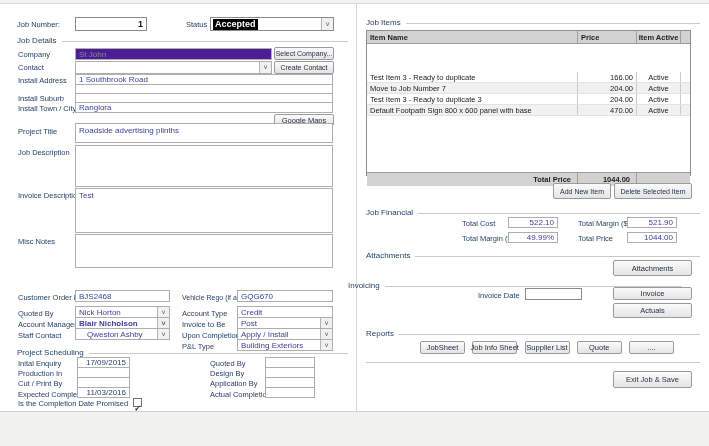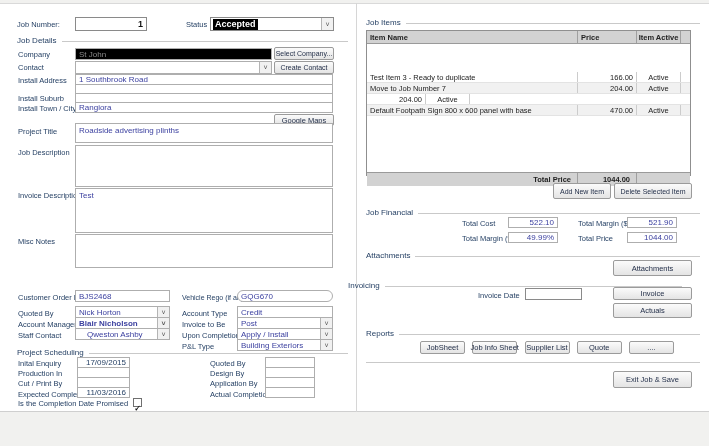--- a/index.html
+++ b/index.html
@@ -8,21 +8,21 @@
          border-top:1px solid #d9d9d9;border-bottom:1px solid #cfcfcf;box-sizing:border-box;}
   #vdivider{position:absolute;left:356px;top:3px;width:1px;height:409px;background:#d6d6d6;}
   .lbl{position:absolute;font-size:7.5px;color:#1e3a5f;white-space:nowrap;line-height:10px;}
   .sec{position:absolute;display:flex;align-items:center;gap:5px;}
   .sec .t{font-size:8px;color:#1e3a5f;white-space:nowrap;}
   .sec .line{flex:1;height:1px;background:#c9c9c9;margin-top:1px;}
   .inp{position:absolute;background:#fff;border:1px solid #aeaeae;font-size:8px;color:#3a3f9f;
        display:flex;align-items:center;padding:0 3px;box-sizing:border-box;white-space:nowrap;overflow:hidden;}
   .inp.right{justify-content:flex-end;}
   .inp.dark{border-color:#8a8a8a;}
-  .inp.dis{background:#000000;}
+  .inp.dis{background:#4c1d95;}
   .inp.black{color:#111;font-weight:bold;font-size:9px;}
   .ta{position:absolute;background:#fff;border:1px solid #aeaeae;font-size:8px;color:#3a3f9f;
       padding:2px 3px;box-sizing:border-box;overflow:hidden;}
   .combo{position:absolute;background:#fff;border:1px solid #aeaeae;box-sizing:border-box;
          display:flex;align-items:stretch;overflow:hidden;}
   .combo .cval{flex:1;display:flex;align-items:center;padding:0 3px;font-size:8px;color:#3a3f9f;
                white-space:nowrap;overflow:hidden;}
   .combo .carrow{width:11px;flex:none;border-left:1px solid #b4b4b4;background:#f1f1f1;
                  display:flex;align-items:center;justify-content:center;font-size:7px;color:#555;}
   .combo.status{border-color:#8a8a8a;}
@@ -129,21 +129,21 @@
   <div class="ta" style="left:75px;top:188px;width:258px;height:45px;">Test</div>
 
   <div class="lbl" style="left:18px;top:237px;">Misc Notes</div>
   <div class="ta" style="left:75px;top:234px;width:258px;height:34px;"></div>
 
   <div class="lbl" style="left:18px;top:293px;">Customer Order No.</div>
   <div class="inp" style="left:75px;top:290px;width:95px;height:12px;">
     <span>BJS2468</span>
   </div>
   <div class="lbl" style="left:182px;top:293px;font-size:7px;">Vehicle Rego (if any)</div>
-  <div class="inp" style="left:237px;top:290px;width:96px;height:12px;border-radius:6px;">
+  <div class="inp" style="left:237px;top:290px;width:96px;height:12px;">
     <span>GQG670</span>
   </div>
 
   <div class="lbl" style="left:18px;top:309px;">Quoted By</div>
   <div class="combo" style="left:75px;top:306px;width:95px;height:12px;">
     <span class="cval">Nick Horton</span>
     <span class="carrow">˅</span>
   </div>
   <div class="lbl" style="left:182px;top:309px;">Account Type</div>
   <div class="inp" style="left:237px;top:306px;width:96px;height:12px;">
@@ -241,20 +241,21 @@
         </div>
 
         <div class="jrow alt">
           <div class="c name">Move to Job Number 7</div>
           <div class="c price">204.00</div>
           <div class="c active">Active</div>
           <div class="c extra"></div>
         </div>
 
         <div class="jrow">
+          <div class="c name">Test Item 3 - Ready to duplicate 3</div>
           <div class="c price">204.00</div>
           <div class="c active">Active</div>
           <div class="c extra"></div>
         </div>
 
         <div class="jrow alt">
           <div class="c name">Default Footpath Sign 800 x 600 panel with base</div>
           <div class="c price">470.00</div>
           <div class="c active">Active</div>
           <div class="c extra"></div>

